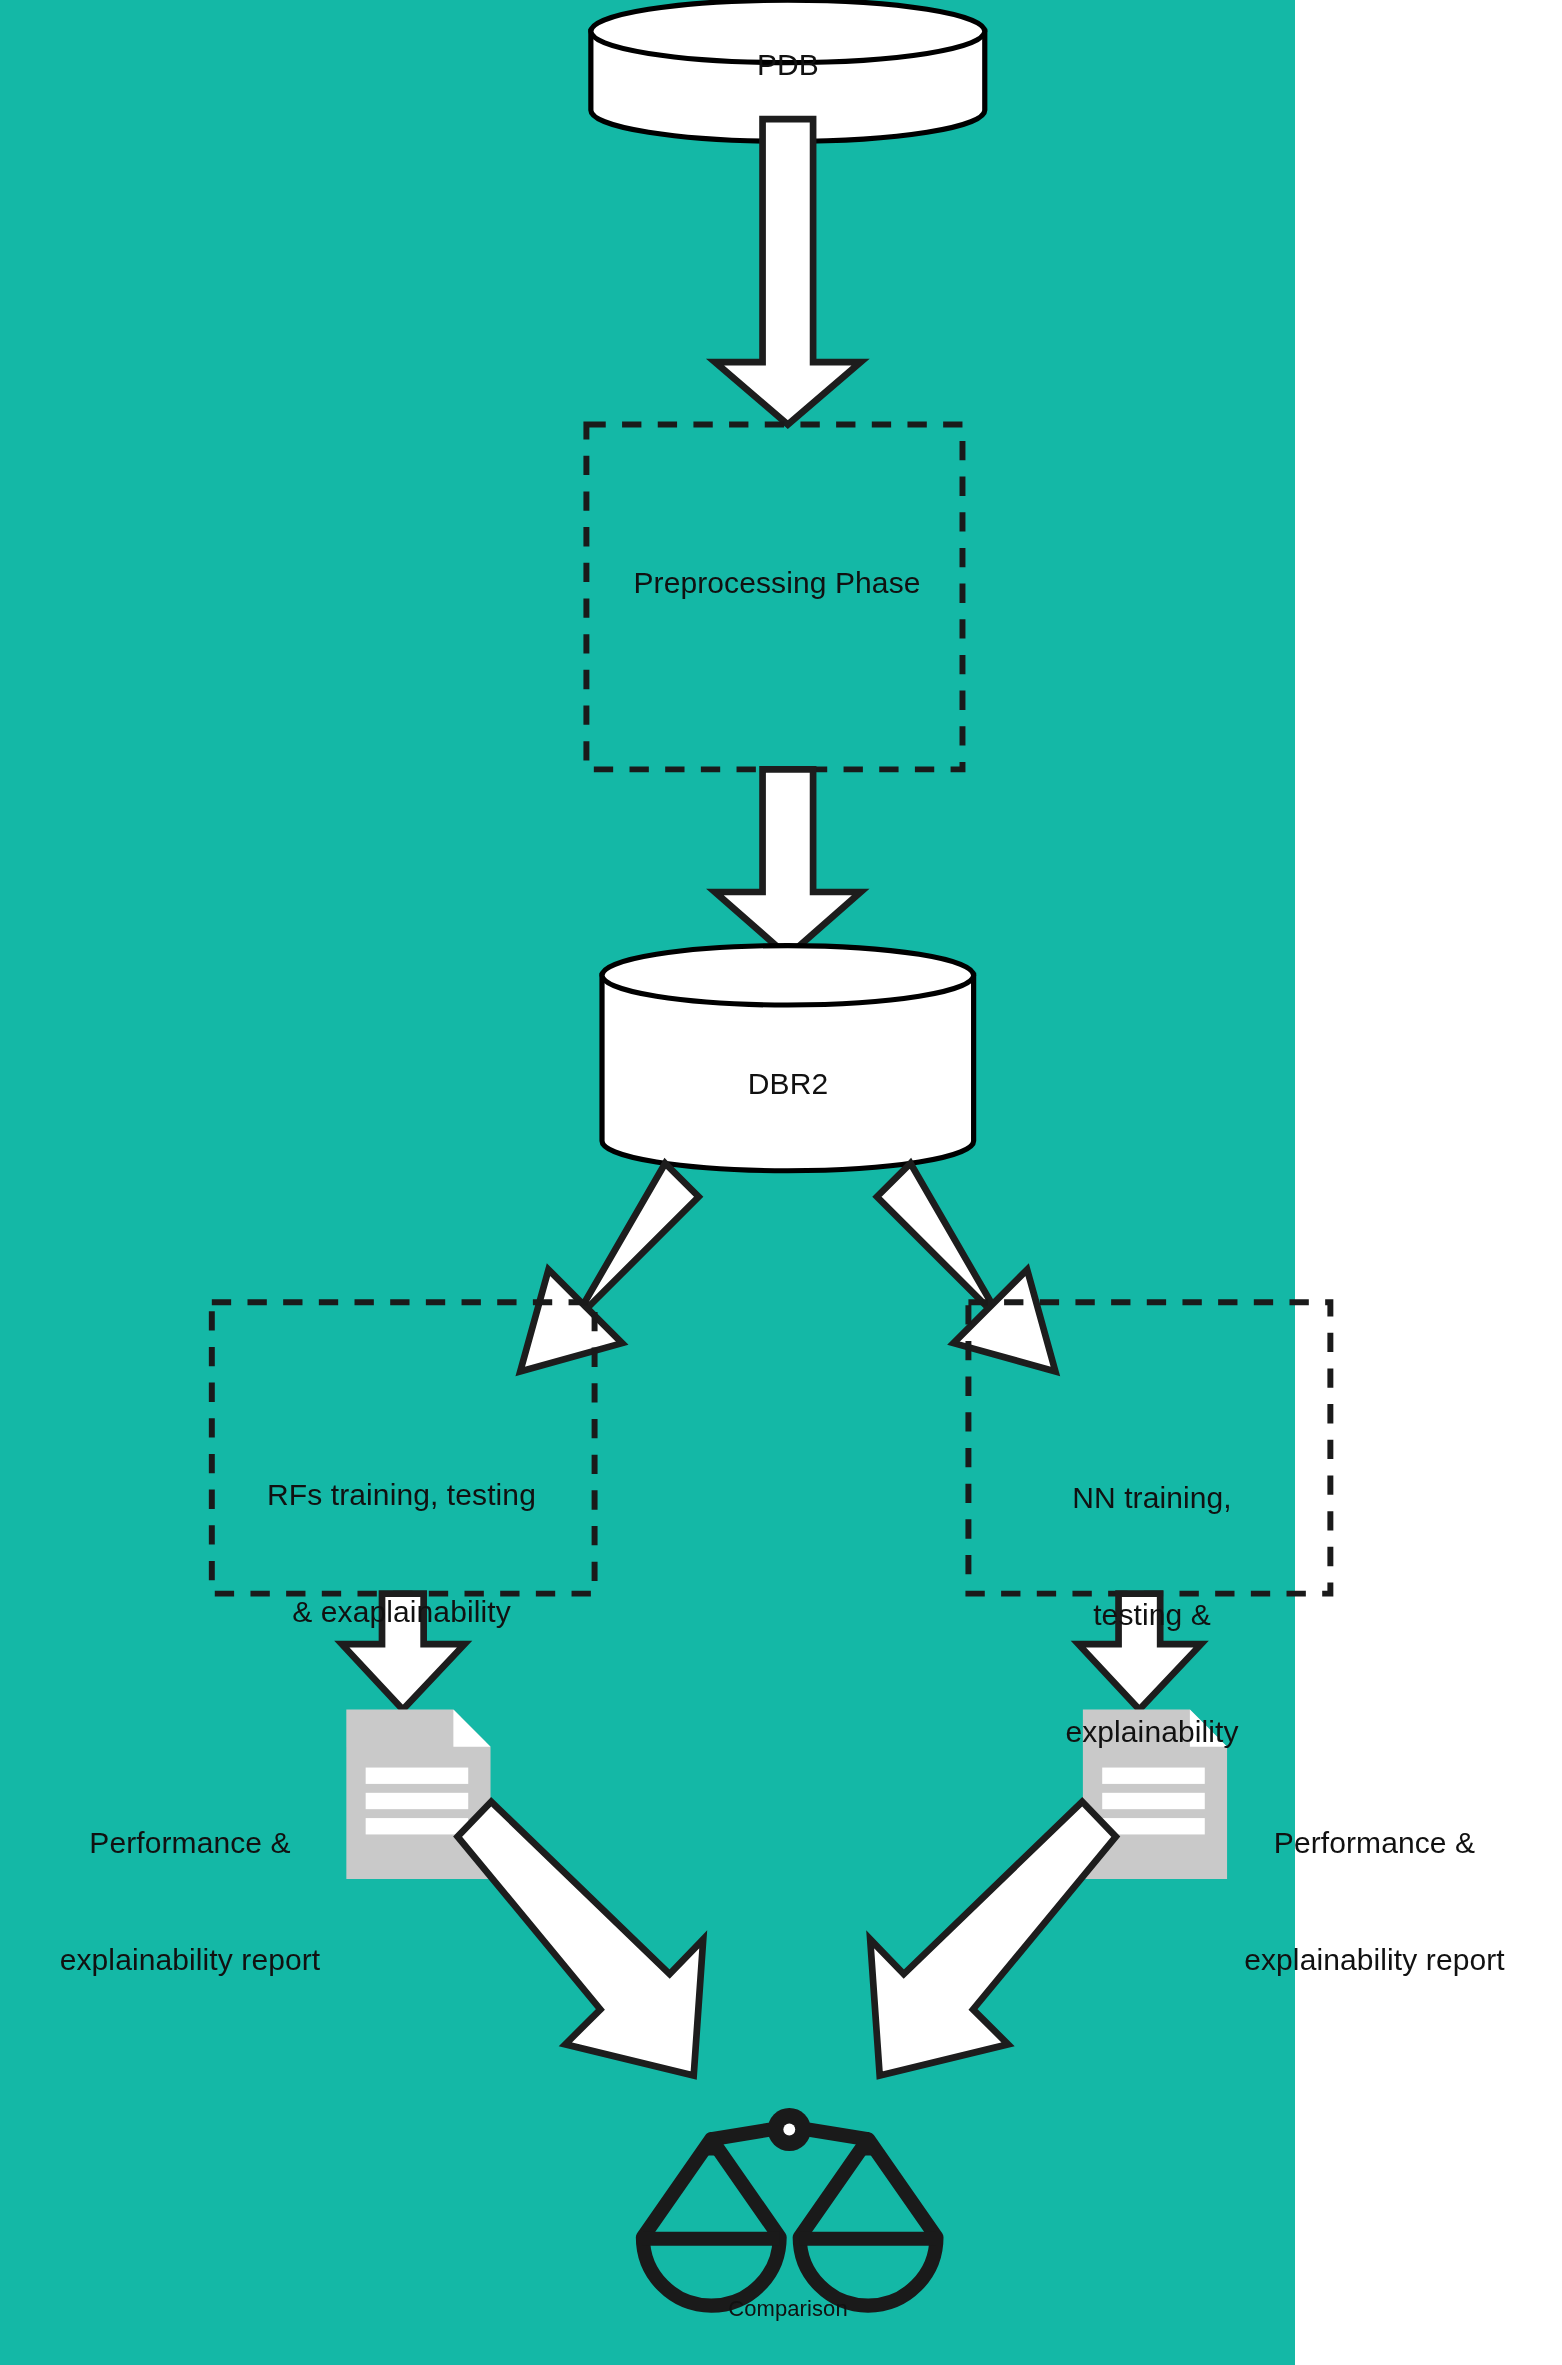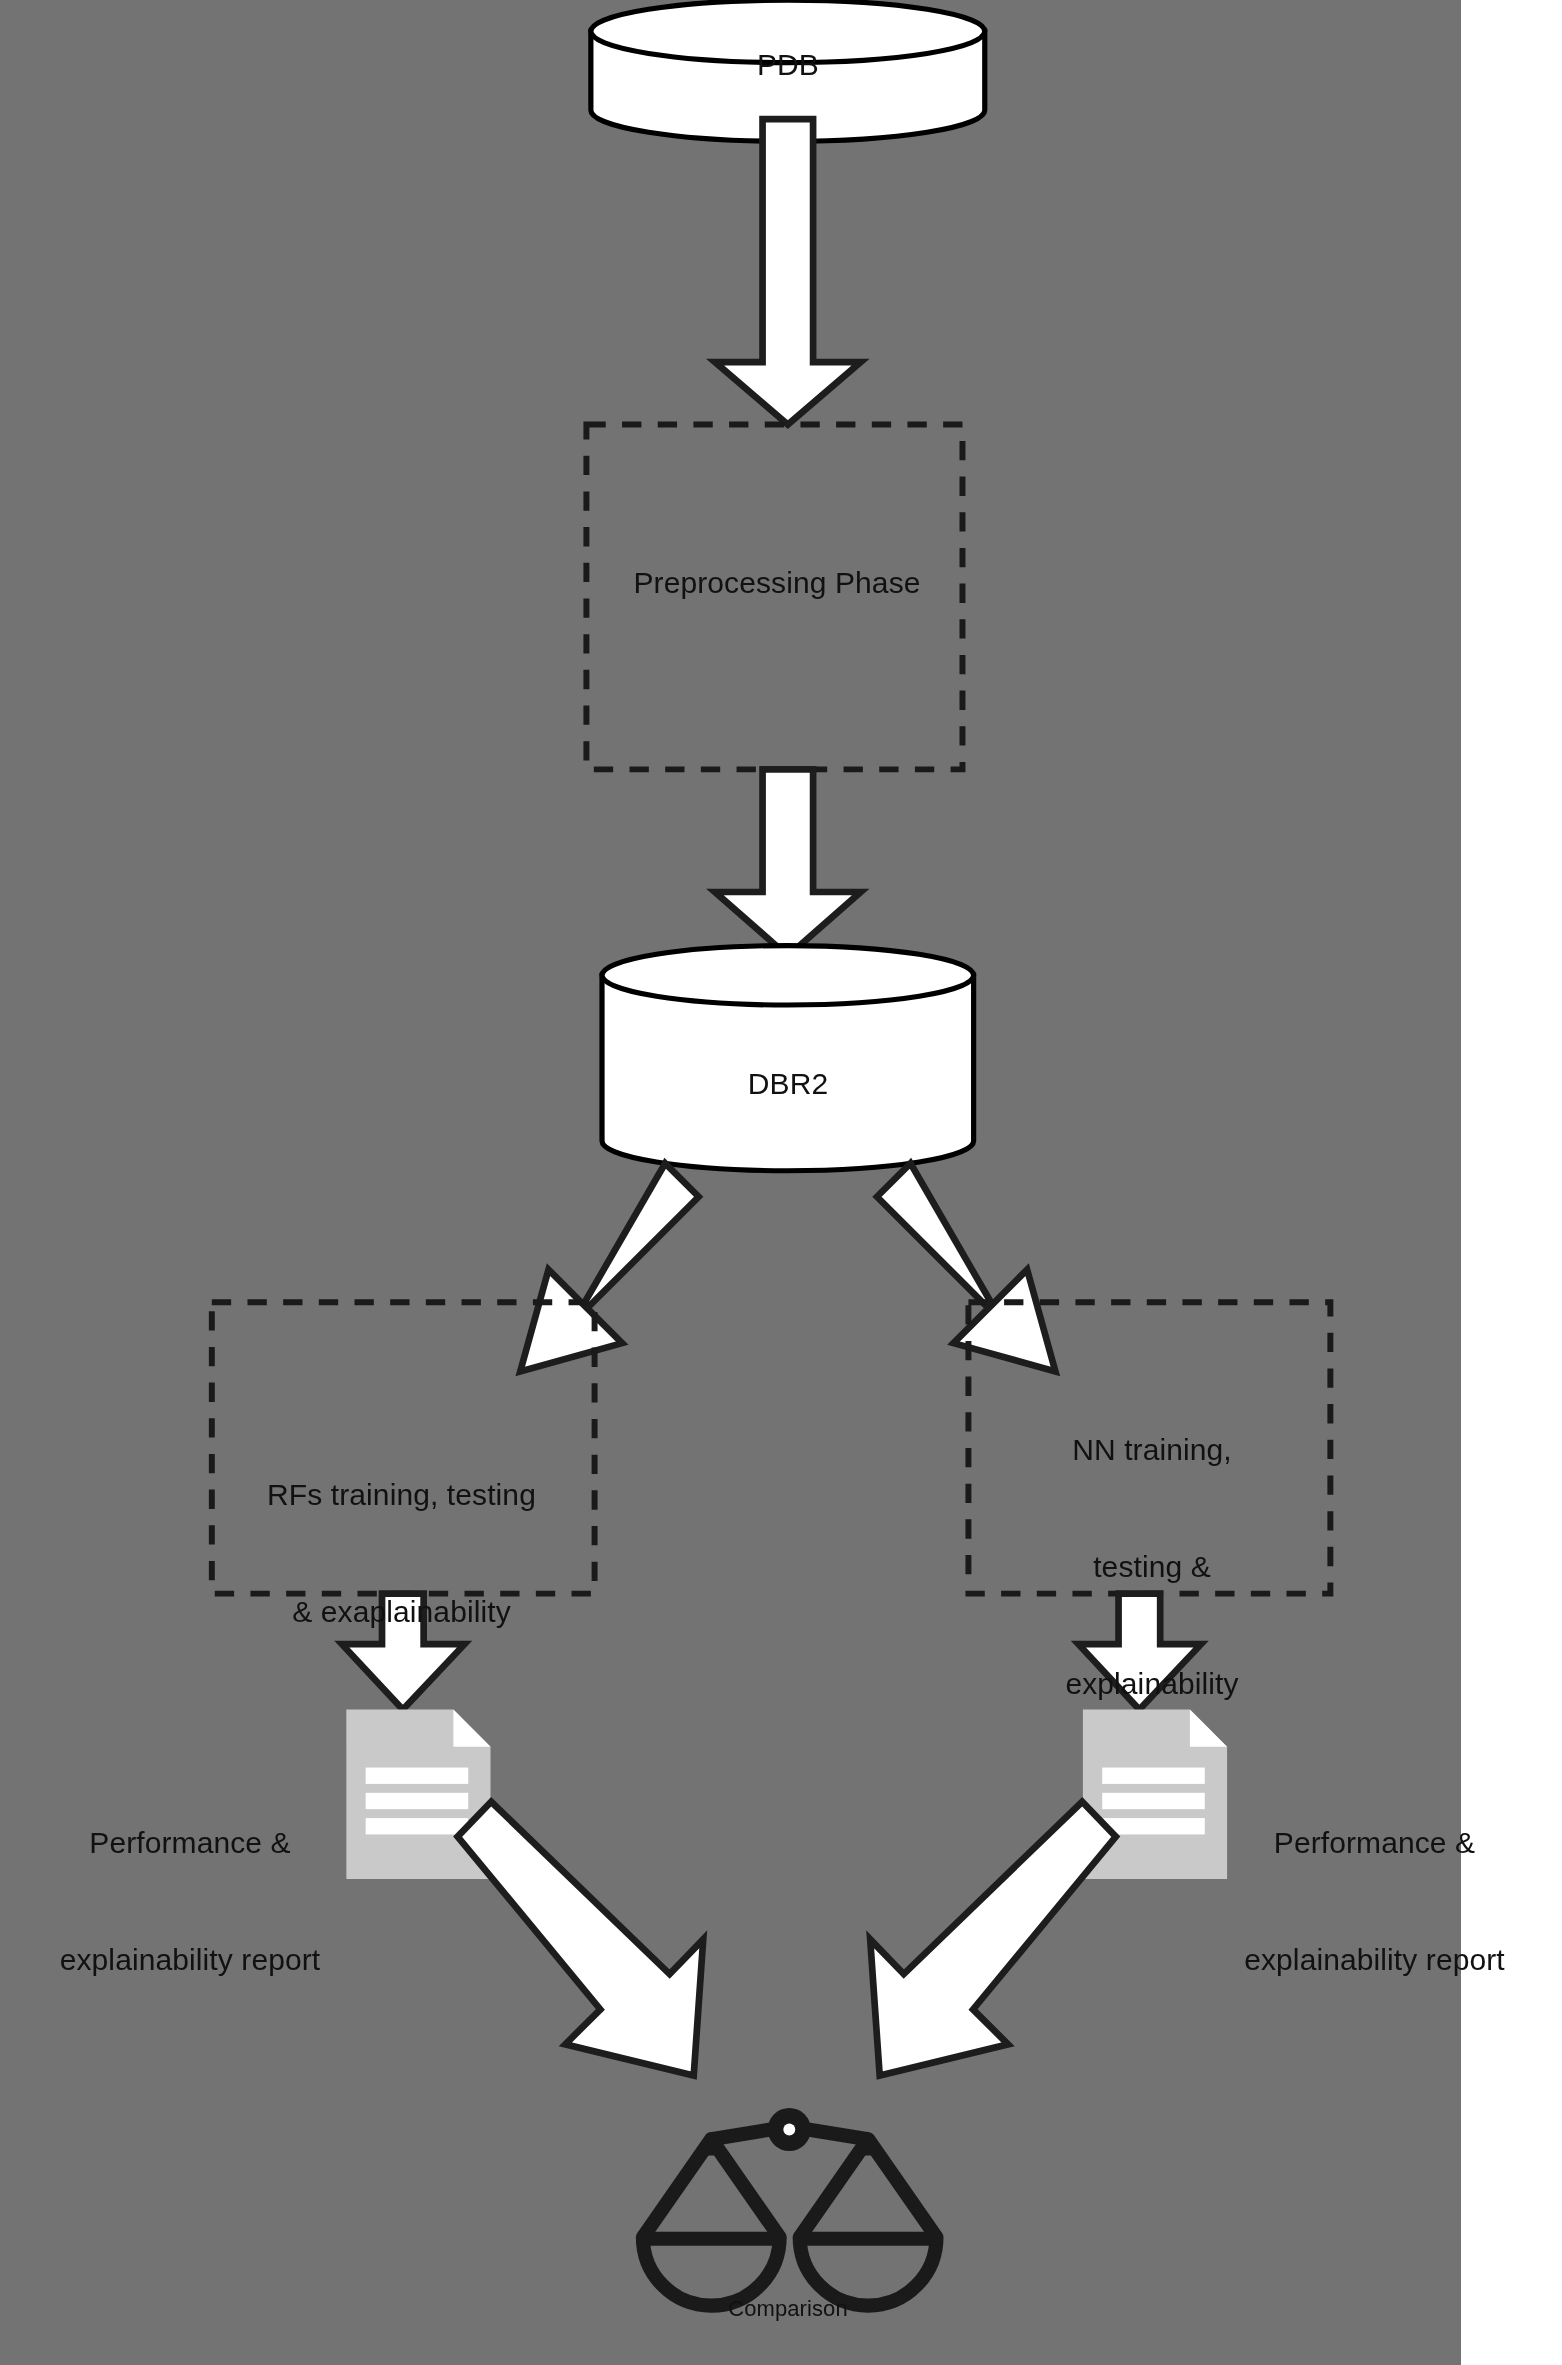--- a/index.html
+++ b/index.html
@@ -8,23 +8,23 @@
     background: #ffffff;
   }
   body {
     width: 1563px;
     height: 2366px;
     font-family: "Liberation Sans", sans-serif;
     overflow: hidden;
   }
   #diagram-root {
     position: relative;
-    width: 1461px;
+    width: 1295px;
     height: 2366px;
-    background: #737373;
+    background: #14b8a6;
   }
   svg.canvas {
     position: absolute;
     left: 0;
     top: 0;
     width: 1563px;
     height: 2366px;
   }
   .shape-stroke {
     fill: #ffffff;
@@ -59,21 +59,21 @@
     line-height: 1.30;
     white-space: pre;
     letter-spacing: 0.1px;
   }
   .lbl-center { text-align: center; }
 
   #pdb-label      { left: 591px;  top: 45px;   width: 394px; font-size: 30px; }
   #prep-label     { left: 580px;  top: 563px;  width: 394px; font-size: 30px; text-align: center; }
   #dbr2-label     { left: 591px;  top: 1040px; width: 394px; font-size: 30px; margin-top: 24px; }
   #rf-label       { left: 212px;  top: 1397px; width: 379px; font-size: 30px; }
-  #nn-label       { left: 970px; top: 1352px; width: 364px; font-size: 30px; }
+  #nn-label       { left: 970px; top: 1400px; width: 364px; font-size: 30px; }
   #report-left-label  { left: 30px;   top: 1745px; width: 320px; font-size: 30px; }
   #report-right-label { left: 1211px; top: 1745px; width: 327px; font-size: 30px; }
   #comparison-label   { left: 595px;  top: 2295px; width: 386px; font-size: 22px; }
 </style>
 </head>
 <body>
 
 <div id="diagram-root">
 
   <svg class="canvas" viewBox="0 0 2103 3183" xmlns="http://www.w3.org/2000/svg">

